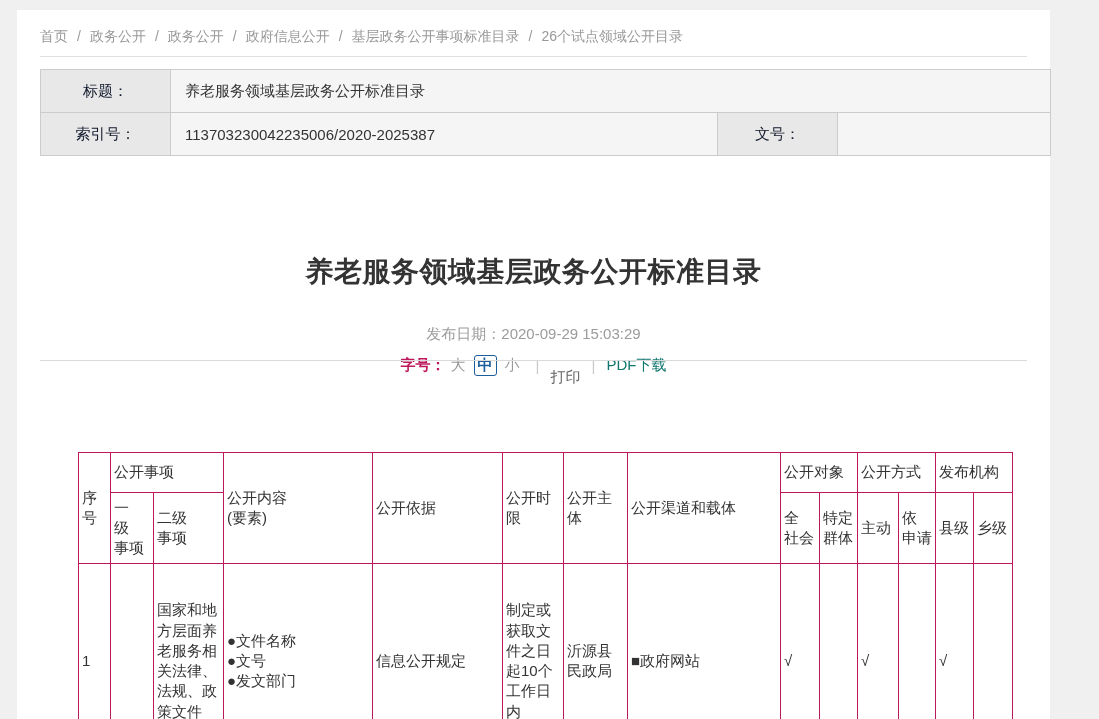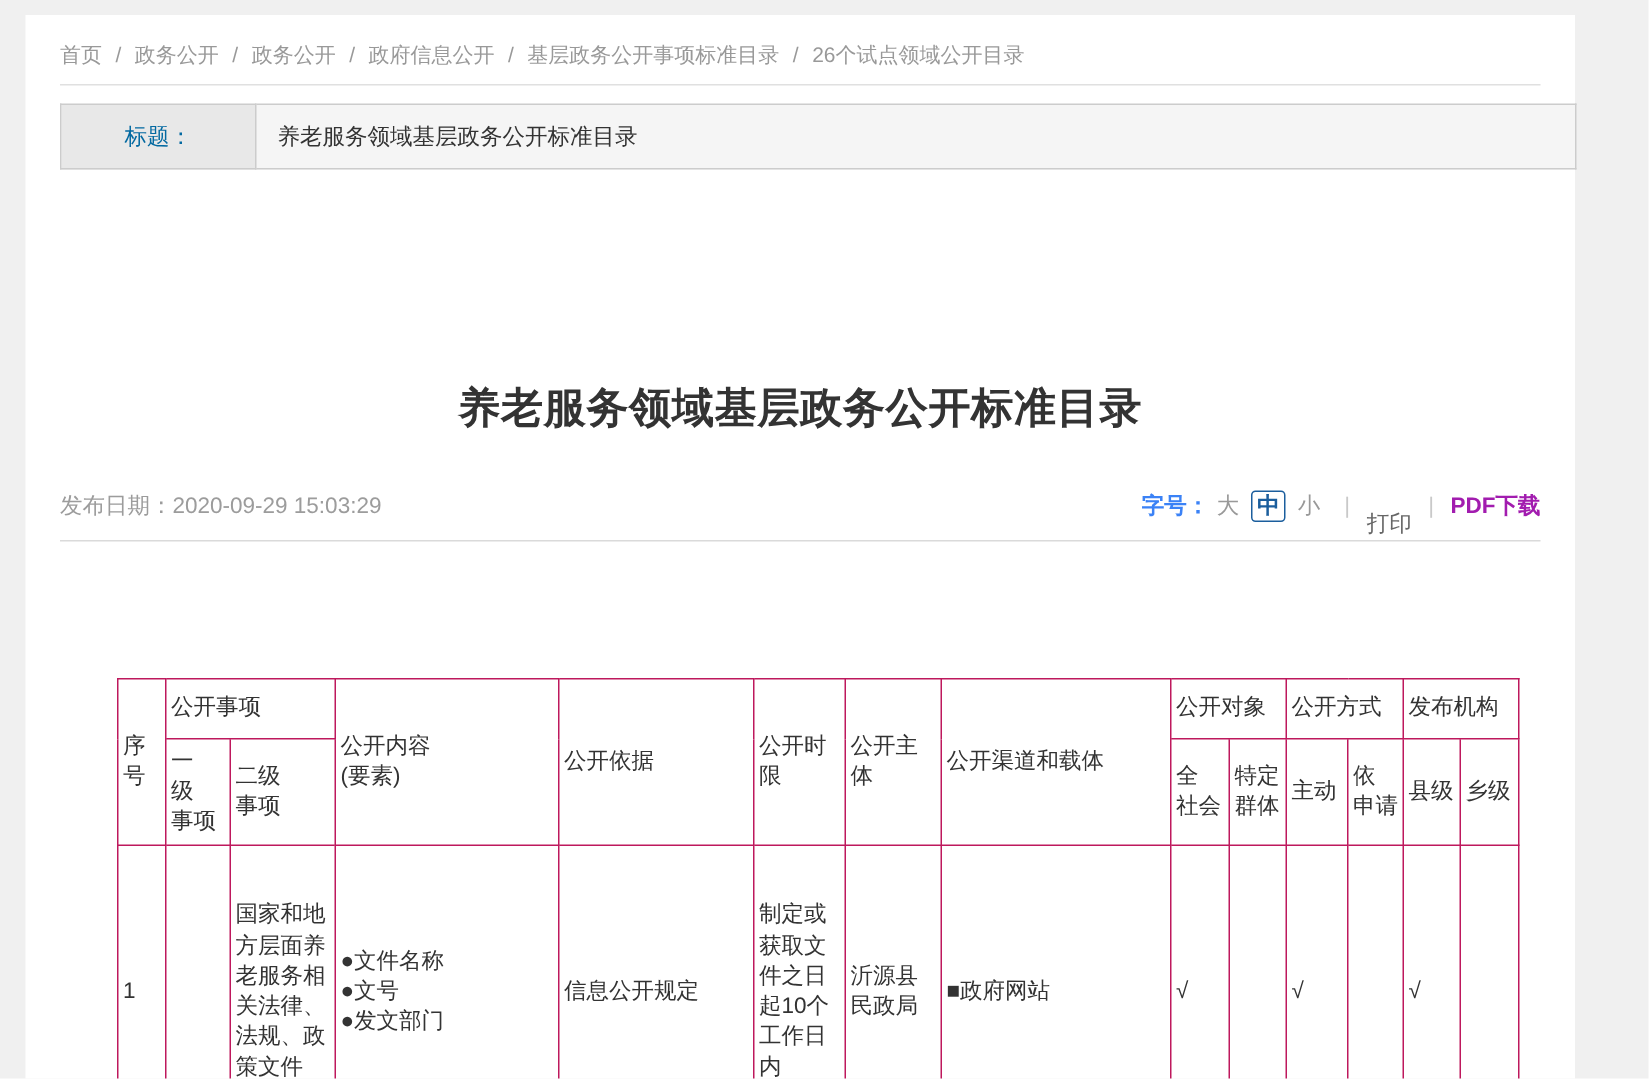--- a/index.html
+++ b/index.html
@@ -27,46 +27,46 @@
     border-bottom: 1px solid #e0e0e0;
   }
 
   
   .meta-table {
     position: absolute; top: 59px; left: 23px;
     width: 1010px; border-collapse: collapse; font-size: 15px;
     table-layout: fixed;
   }
   .meta-table td { border: 1px solid #ccc; height: 40px; }
-  .meta-label { background: #e8e8e8; text-align: center; color: #0369a1; }
+  .meta-label { background: #e8e8e8; text-align: center; color: #0f172a; }
   .meta-value { background: #f5f5f5; padding: 0 14px; color: #333; text-align: left; }
 
   
   .article-title {
     position: absolute; top: 243px; left: 0; width: 100%;
     text-align: center; font-size: 28px; font-weight: bold; color: #333;
     margin: 0; letter-spacing: 0.5px;
   }
   .pub-row {
     position: absolute; top: 315px; left: 23px; right: 23px;
     display: flex; justify-content: space-between; align-items: center;
-    font-size: 15px; height: 24px;
+    font-size: 15px; height: 24px; flex-direction: column;
   }
   .pub-date { color: #9c9c9c; }
   .controls { display: flex; align-items: center; }
-  .fs-label { color: #3b82f6; font-weight: bold; }
+  .fs-label { color: #be185d; font-weight: bold; }
   .fs-btn { cursor: pointer; }
   .fs-large, .fs-small { color: #999; margin: 0 5px; }
   .fs-medium {
     color: #1b5e9d; border: 1px solid #1b5e9d; border-radius: 3px;
     padding: 0 3px; margin: 0 3px; font-weight: bold; background: #fff;
   }
   .ctrl-sep { color: #c9c9c9; margin: 0 11px; }
   .print-btn { color: #666; cursor: pointer; margin-top: 24px; }
-  .pdf-btn { color: #a21caf; font-weight: bold; cursor: pointer; text-align: center; }
+  .pdf-btn { color: #0f766e; font-weight: normal; cursor: pointer; text-align: center; }
   .divider-2 {
     position: absolute; top: 350px; left: 23px; right: 23px;
     border-bottom: 1px solid #dadada;
   }
 
   
   .main-table {
     position: absolute; top: 442px; left: 61px;
     width: 934px; border-collapse: collapse; table-layout: fixed;
     font-size: 15px; color: #333;
@@ -96,20 +96,26 @@
       <colgroup>
           <col style="width:130px">
           <col style="width:547px">
           <col style="width:120px">
           <col style="width:213px">
         </colgroup>
       <tbody>
           <tr>
         <td class="meta-label">标题：</td>
         <td class="meta-value" colspan="3">养老服务领域基层政务公开标准目录</td>
+      </tr>
+      <tr>
+        <td class="meta-label">索引号：</td>
+        <td class="meta-value">113703230042235006/2020-2025387</td>
+        <td class="meta-label">文号：</td>
+        <td class="meta-value"></td>
       </tr>
     </tbody>
       </table>
 
     <h1 class="article-title">养老服务领域基层政务公开标准目录</h1>
 
     <div class="pub-row">
       <div class="pub-date"><span>发布日期：</span><span>2020-09-29 15:03:29</span></div>
       <div class="controls">
         <span class="fs-label">字号：</span>

